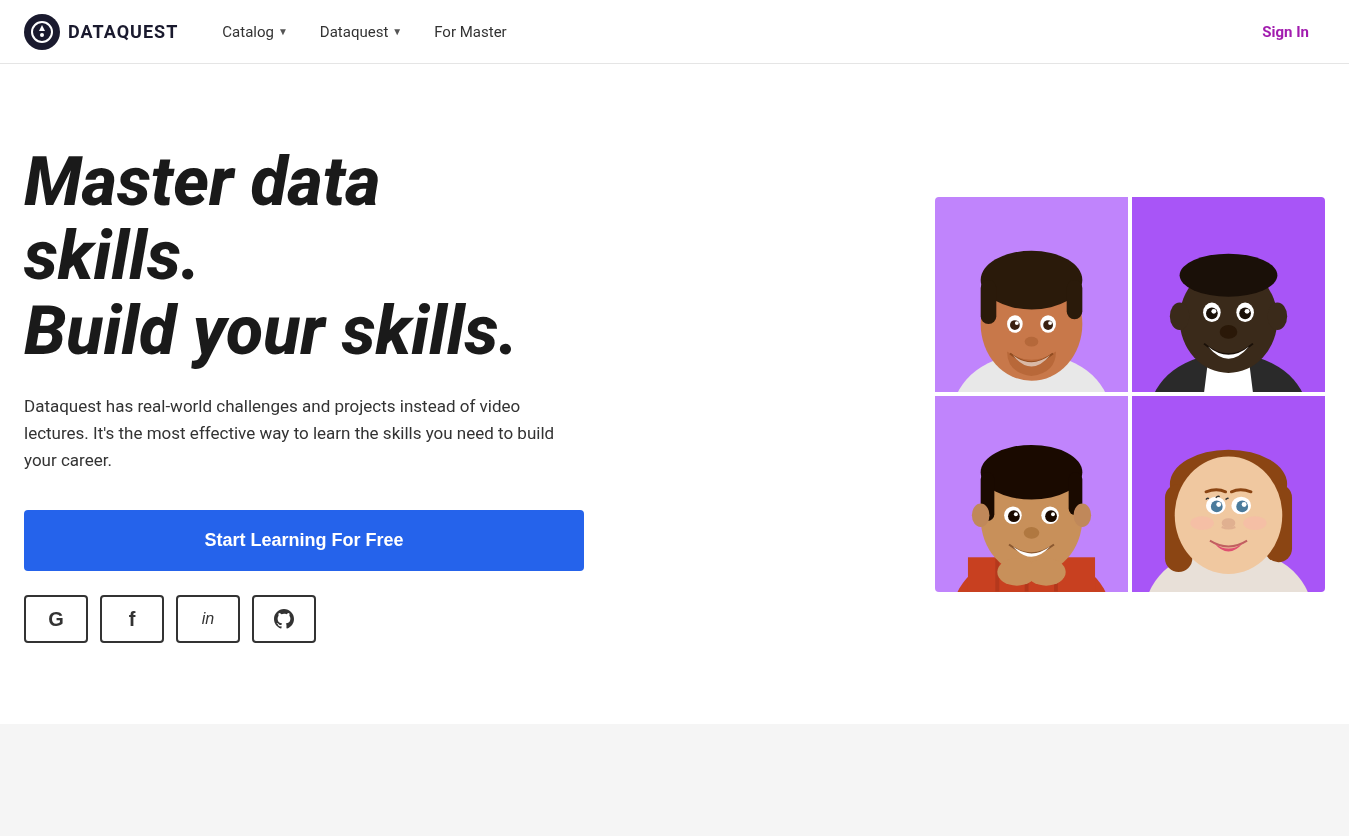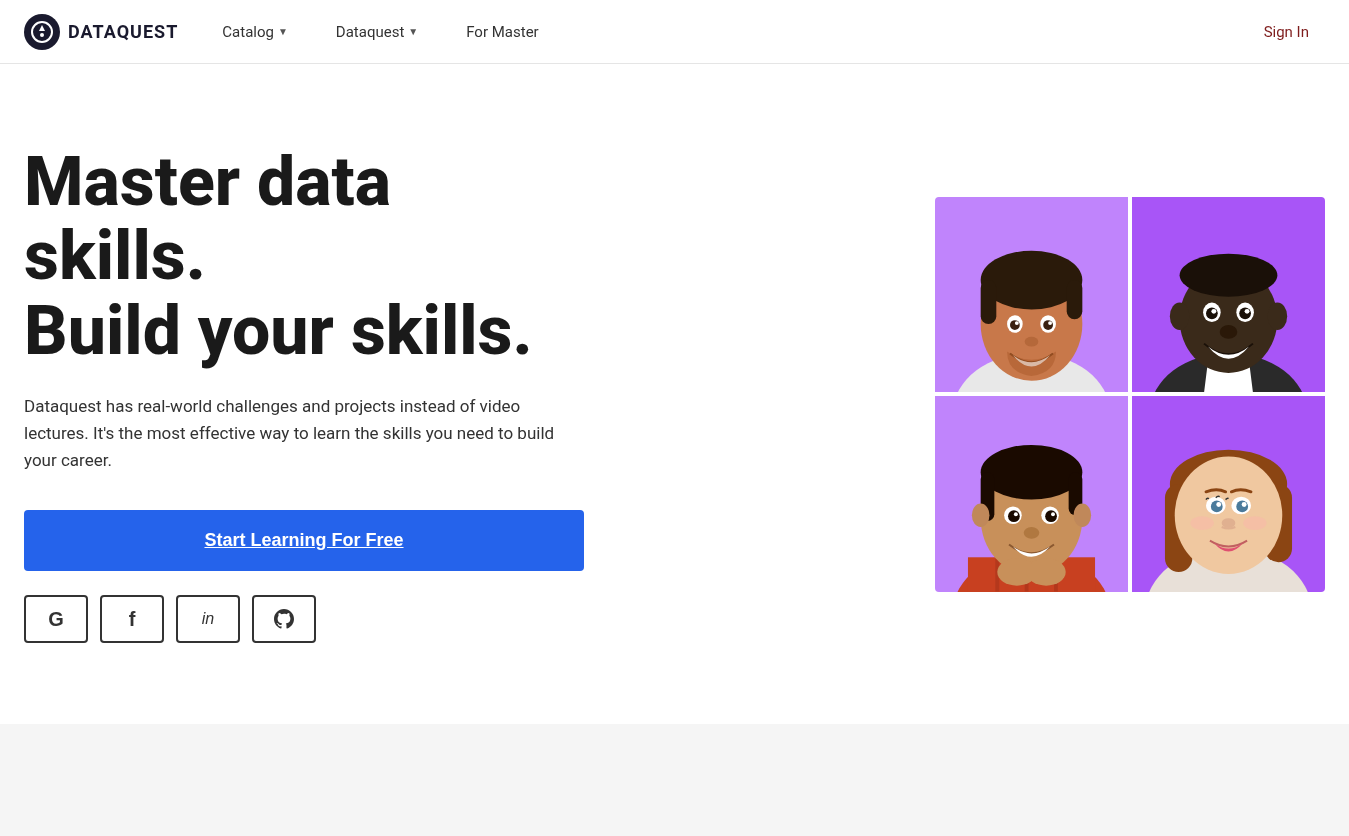--- a/index.html
+++ b/index.html
@@ -49,21 +49,21 @@
     .logo-text {
       font-size: 18px;
       font-weight: 700;
       color: #1a1a2e;
       letter-spacing: 1px;
     }
 
     .navbar-nav {
       display: flex;
       align-items: center;
-      gap: 24px;
+      gap: 8px;
       flex: 1;
     }
 
     .nav-item {
       display: flex;
       align-items: center;
       gap: 4px;
       padding: 8px 12px;
       font-size: 15px;
       color: #333;
@@ -72,23 +72,24 @@
       text-decoration: none;
     }
 
     .nav-item .chevron {
       font-size: 10px;
       color: #555;
     }
 
     .navbar-signin {
       font-size: 15px;
-      color: #7f1d1d;
+      color: #a21caf;
       cursor: pointer;
       padding: 8px 16px;
+      font-weight: bold;
     }
 
     
     .main-section {
       display: flex;
       align-items: center;
       padding: 60px 24px 60px 24px;
       max-width: 1349px;
       min-height: 660px;
     }
@@ -98,20 +99,21 @@
       max-width: 580px;
       padding-right: 40px;
     }
 
     .hero-title {
       font-size: 68px;
       font-weight: 800;
       color: #1a1a1a;
       line-height: 1.1;
       margin-bottom: 24px;
+      font-style: italic;
     }
 
     .hero-subtitle {
       font-size: 17px;
       color: #333;
       line-height: 1.6;
       margin-bottom: 36px;
       max-width: 560px;
     }
 
@@ -121,21 +123,20 @@
       background: #2563eb;
       color: white;
       border: none;
       border-radius: 4px;
       padding: 20px;
       font-size: 18px;
       font-weight: 600;
       cursor: pointer;
       text-align: center;
       margin-bottom: 24px;
-      text-decoration: underline;
     }
 
     .signup-text {
       font-size: 14px;
       color: #444;
       margin-bottom: 16px;
     }
 
     .social-buttons {
       display: flex;

